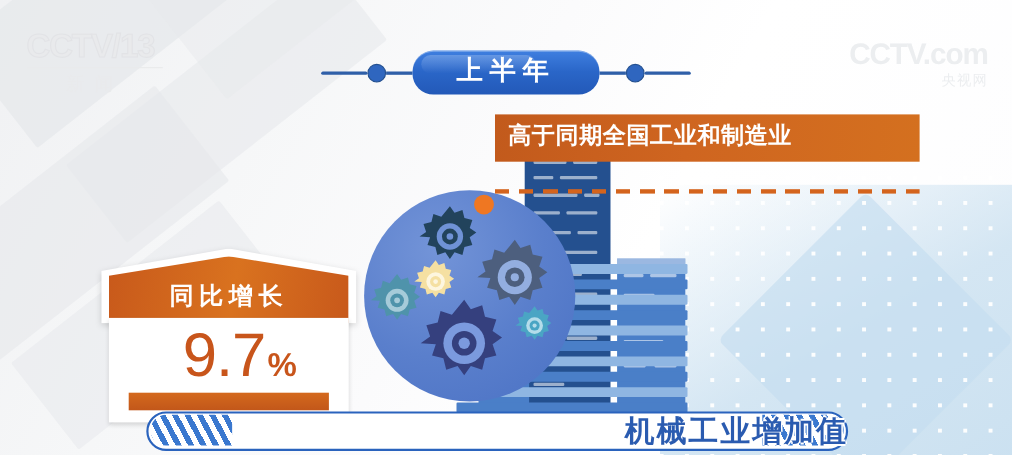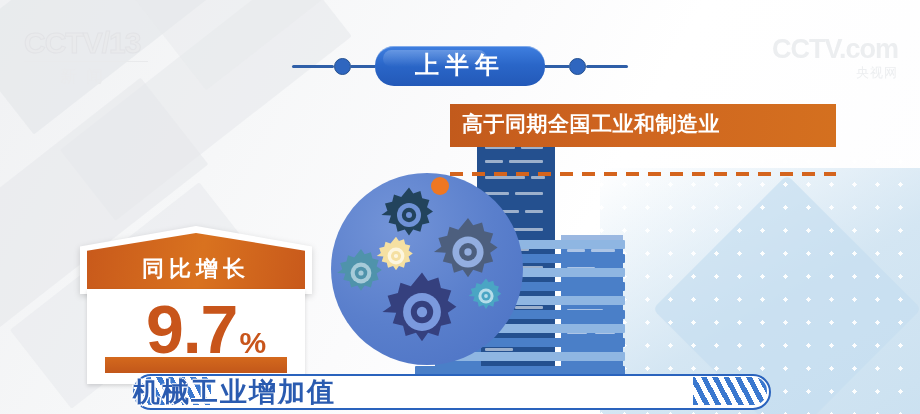--- a/index.html
+++ b/index.html
@@ -76,48 +76,48 @@
   
   .callout{position:absolute;left:450px;top:104px;width:386px;
     background:linear-gradient(95deg,#c25a1c 0%,#cf6520 45%,#d4701f 100%);
     padding:7px 12px 9px;box-sizing:border-box;}
   .callout p{margin:0;color:#ffffff;font-size:21px;font-weight:bold;line-height:1.28;
     letter-spacing:.5px;white-space:nowrap;}
   .callout-dash{position:absolute;left:450px;top:172px;width:386px;height:4px;
     background:repeating-linear-gradient(90deg,#d4641d 0 13px,rgba(0,0,0,0) 13px 22px);}
 
   
-  .card{position:absolute;left:80px;top:226px;width:232px;height:158px;}
+  .card{position:absolute;left:92px;top:226px;width:232px;height:158px;}
   .card .roofwrap{position:absolute;left:0;top:0;width:232px;height:68px;
     filter:drop-shadow(0 2px 3px rgba(0,0,0,.16));}
   .card .roof-white{position:absolute;inset:0;background:#ffffff;
     clip-path:polygon(50% 0%,100% 30%,100% 100%,0% 100%,0% 30%);}
   .card .roof{position:absolute;left:7px;top:7px;width:218px;height:61px;
     background:linear-gradient(100deg,#c8591b 0%,#d9721f 52%,#c8591b 100%);
     clip-path:polygon(50% 0%,100% 29%,100% 100%,0% 100%,0% 29%);}
   .card .roof-label{position:absolute;left:0;right:0;top:28px;text-align:center;
     color:#ffffff;font-size:22px;font-weight:bold;letter-spacing:5px;}
   .card .body{position:absolute;left:7px;top:63px;width:218px;height:95px;background:#ffffff;
     box-shadow:0 2px 4px rgba(0,0,0,.14);}
   .card .value{position:absolute;left:0;right:0;top:6px;text-align:center;
     color:#c8551b;line-height:1;white-space:nowrap;}
-  .card .value .num{font-size:68px;font-weight:bold;letter-spacing:-1px;margin-left:20px;}
+  .card .value .num{font-size:56px;font-weight:normal;letter-spacing:-1px;margin-left:20px;}
   .card .value .pct{font-size:30px;font-weight:bold;margin-left:2px;}
   .card .footbar{position:absolute;left:18px;right:18px;bottom:11px;height:16px;
     background:linear-gradient(180deg,#d4691d,#c2571a);}
 
   
   .footer{position:absolute;left:133px;bottom:4px;width:638px;height:36px;}
   .footer .plate{position:absolute;inset:0;background:#ffffff;border:2px solid #2a63bd;
     border-radius:18px;box-sizing:border-box;}
   .footer .hatch{position:absolute;top:3px;height:28px;width:74px;
     background:repeating-linear-gradient(62deg,#3a78cf 0 5px,#ffffff 5px 10px);}
   .footer .hatch.l{left:4px;border-radius:14px 0 0 14px;}
   .footer .hatch.r{right:4px;border-radius:0 14px 14px 0;}
-  .footer .ftitle{position:absolute;left:0;right:0;top:2px;text-align:left;
+  .footer .ftitle{position:absolute;left:0;right:0;top:2px;text-align:right;
     color:#2a5bb0;font-size:27px;font-weight:bold;letter-spacing:2px;line-height:32px;
     text-shadow:-1.5px 0 #fff,1.5px 0 #fff,0 -1.5px #fff,0 1.5px #fff;}
 </style>
 </head>
 <body>
 
 <div id="stage">
 
   <div class="bg-base"></div>
   <div class="bg-left-shapes">

